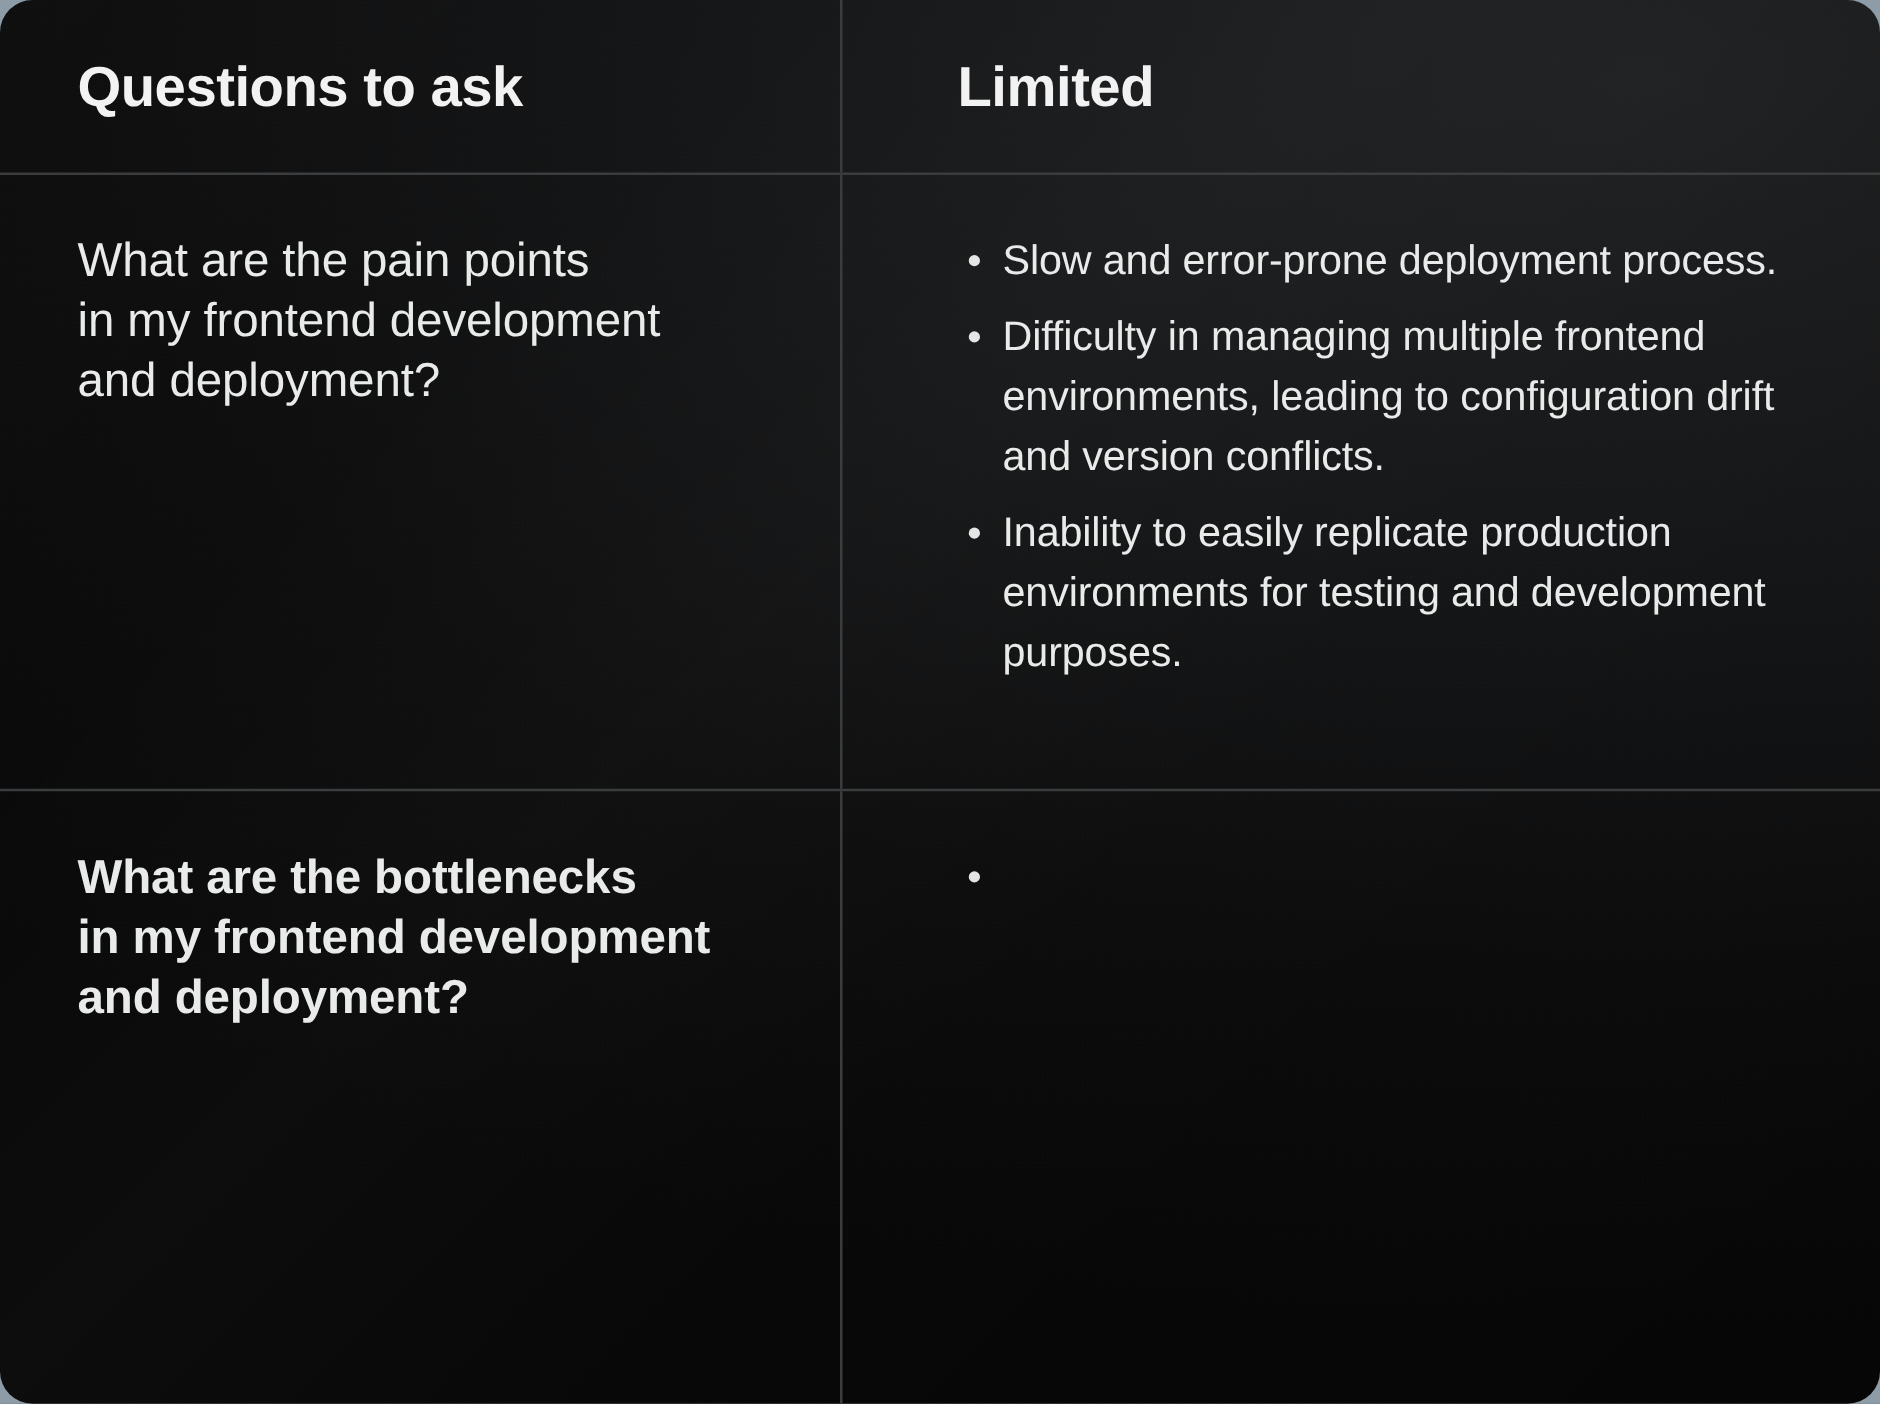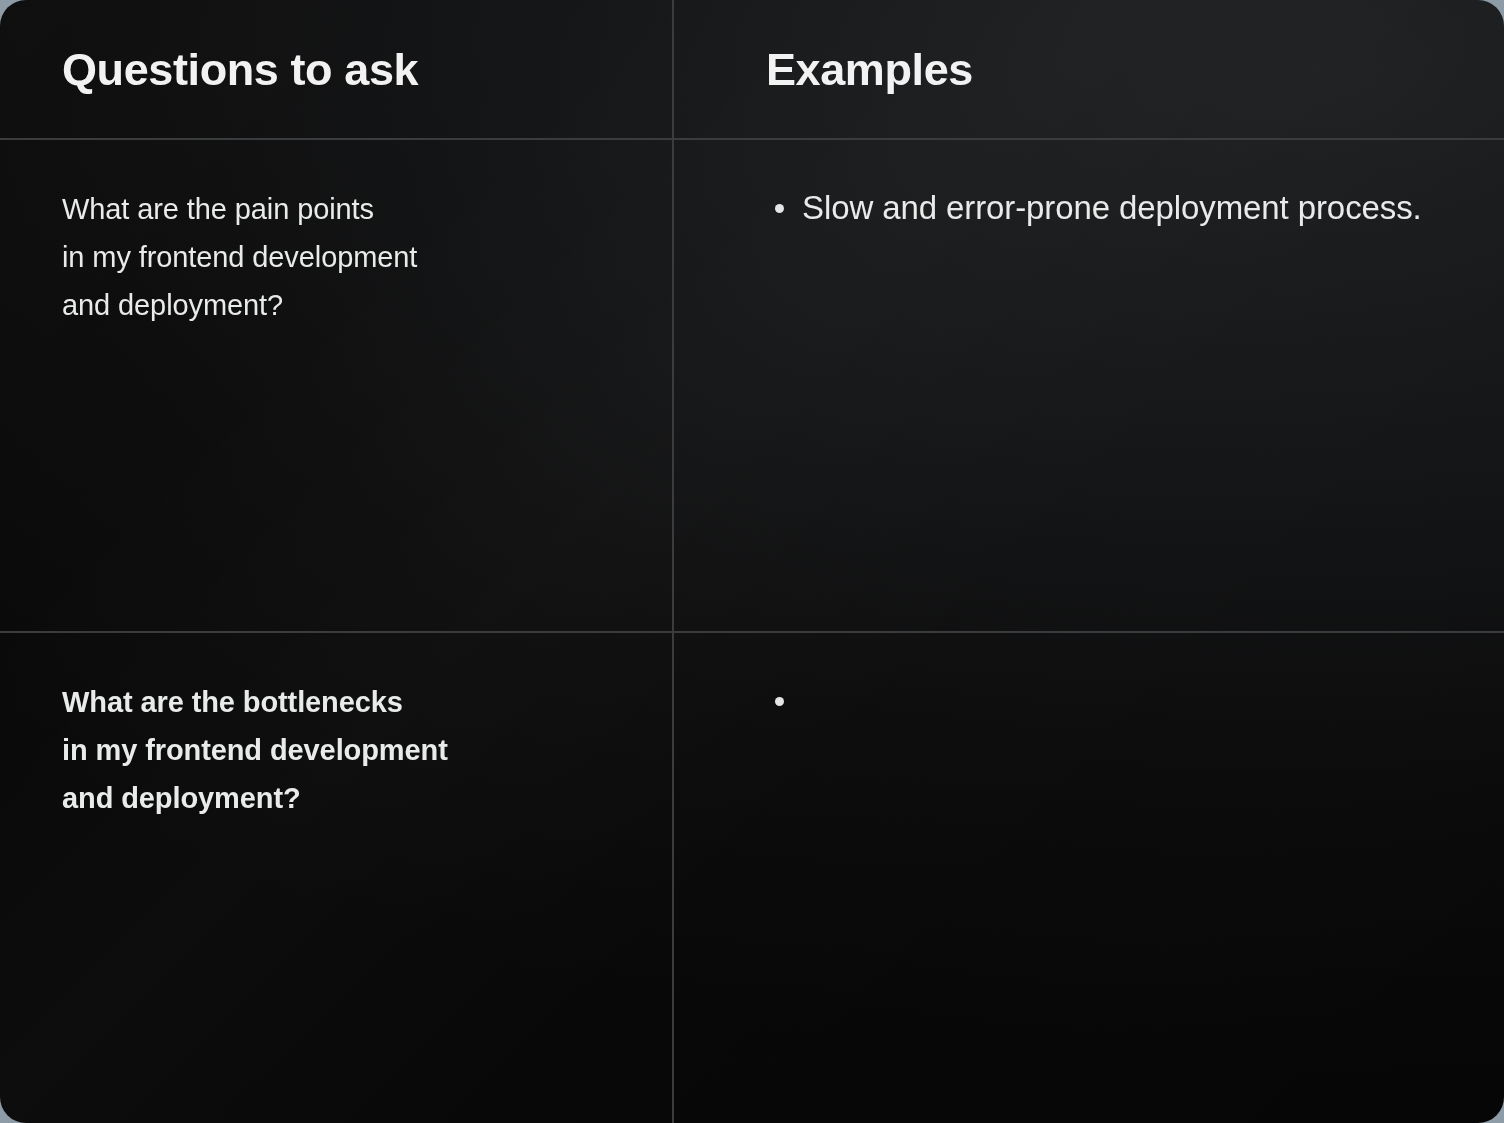--- a/index.html
+++ b/index.html
@@ -105,21 +105,21 @@
   }
   #header-row .cell-q .header-text { padding-left: 62px; }
   #header-row .cell-e .header-text { padding-left: 93px; }
 
   
   #row-1 { top: 140px; height: 491px; }
   #row-2 { top: 633px; height: 490px; font-weight: bold; }
 
   .question-text {
     padding: 45px 30px 0 62px;
-    font-size: 29px;
+    font-size: 38px;
     line-height: 48px;
     color: #e9eaea;
     letter-spacing: -0.1px;
     white-space: pre-line;
   }
 
   .examples-list {
     margin: 0;
     padding: 44px 40px 0 0;
     list-style: none;
@@ -150,36 +150,44 @@
 <div id="card">
   <div id="noise"></div>
 
   <div id="table">
 
     <div class="row" id="header-row">
       <div class="cell-q">
         <div class="header-text">Questions to ask</div>
       </div>
       <div class="cell-e">
-        <div class="header-text">Examples</div>
+        <div class="header-text">Limited</div>
       </div>
     </div>
 
     <div class="row" id="row-1">
       <div class="cell-q">
         <div class="question-text">What are the pain points
 in my frontend development
 and deployment?</div>
       </div>
       <div class="cell-e">
         <ul class="examples-list">
           <li>
             <span class="bullet"></span>
             <span>Slow and error-prone deployment process.</span>
           </li>
+          <li>
+            <span class="bullet"></span>
+            <span>Difficulty in managing multiple frontend environments, leading to configuration drift and version conflicts.</span>
+          </li>
+          <li>
+            <span class="bullet"></span>
+            <span>Inability to easily replicate production environments for testing and development purposes.</span>
+          </li>
         </ul>
       </div>
     </div>
 
     <div class="row" id="row-2">
       <div class="cell-q">
         <div class="question-text">What are the bottlenecks
 in my frontend development
 and deployment?</div>
       </div>

